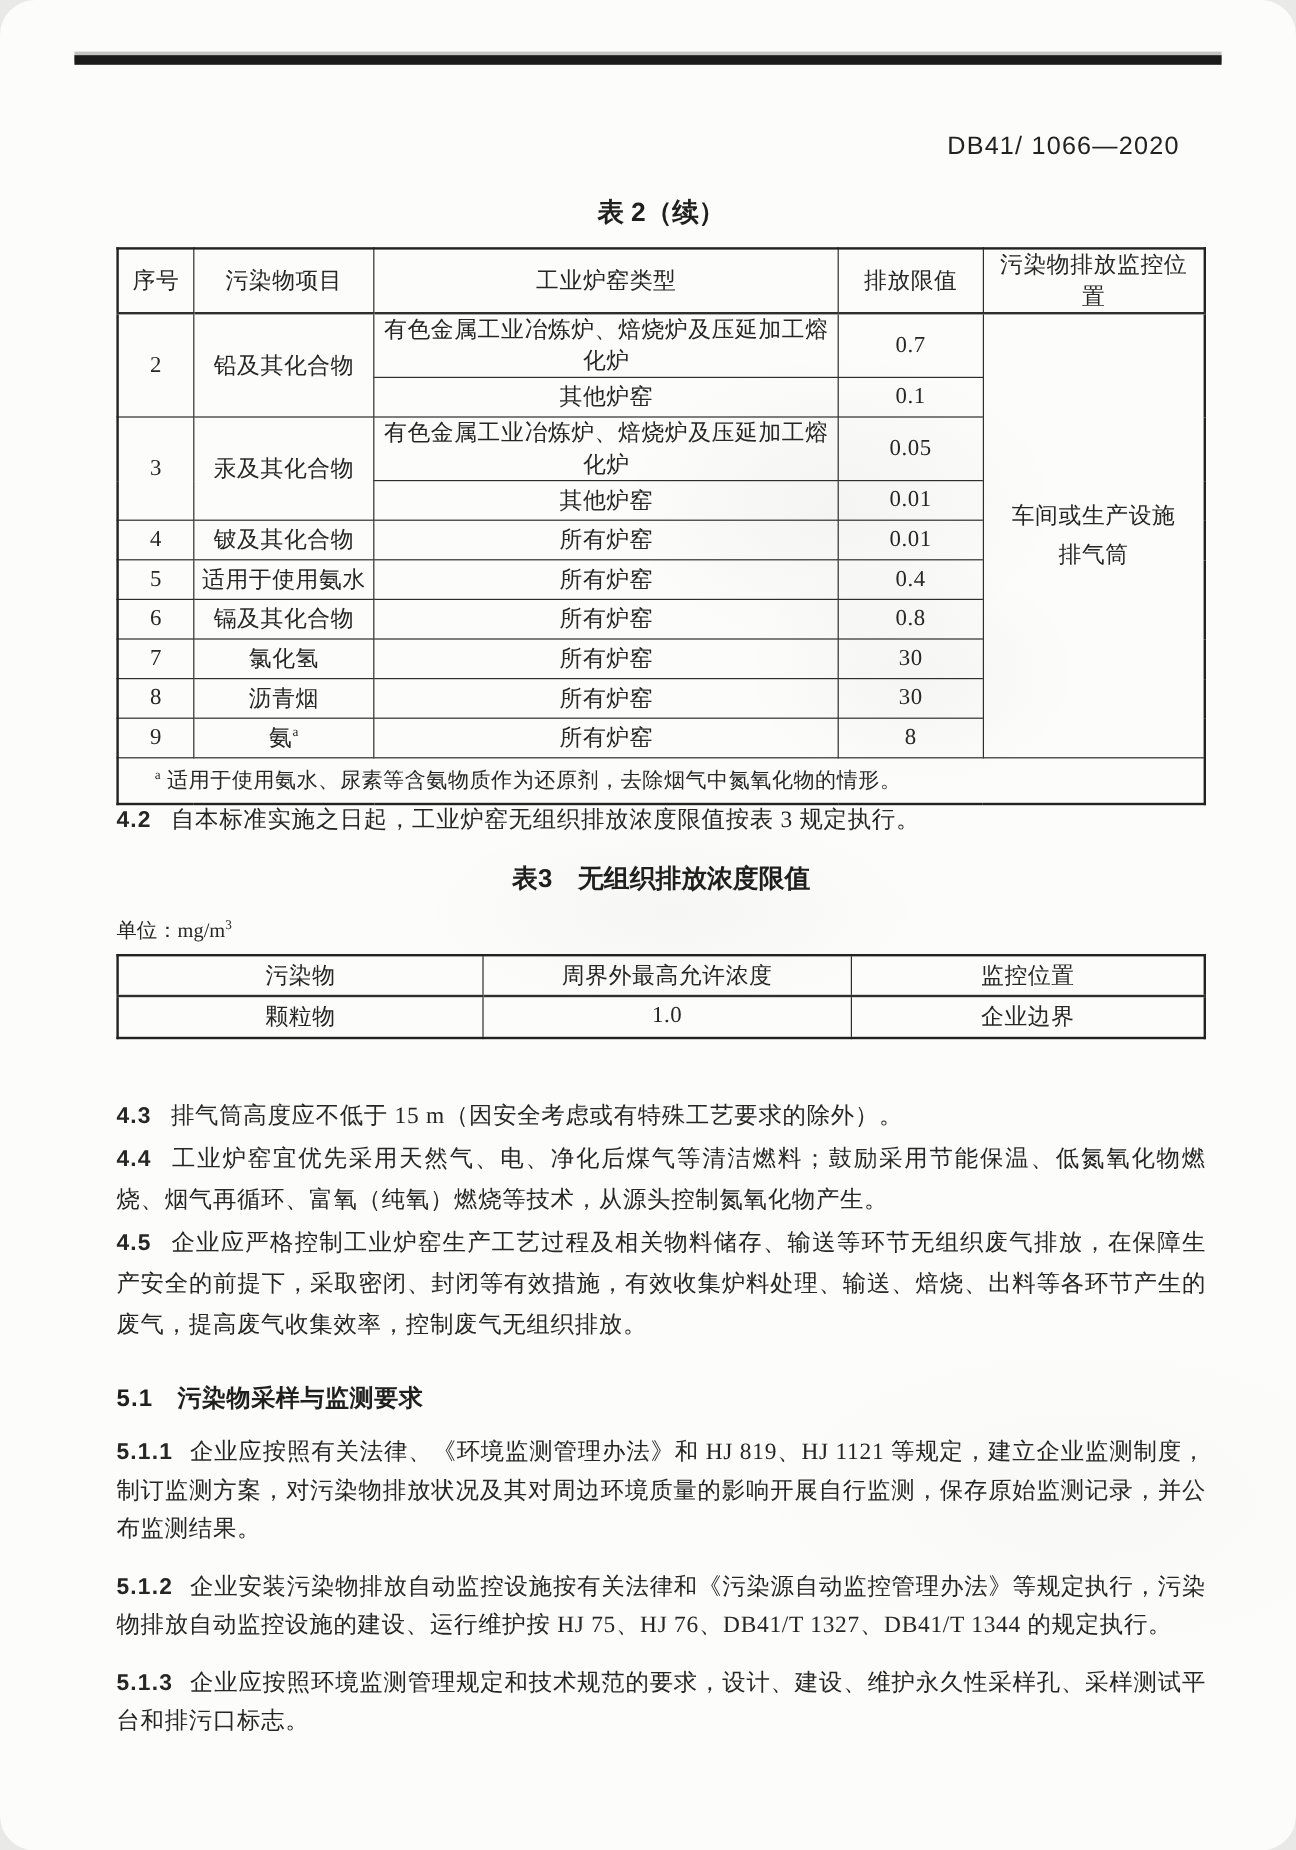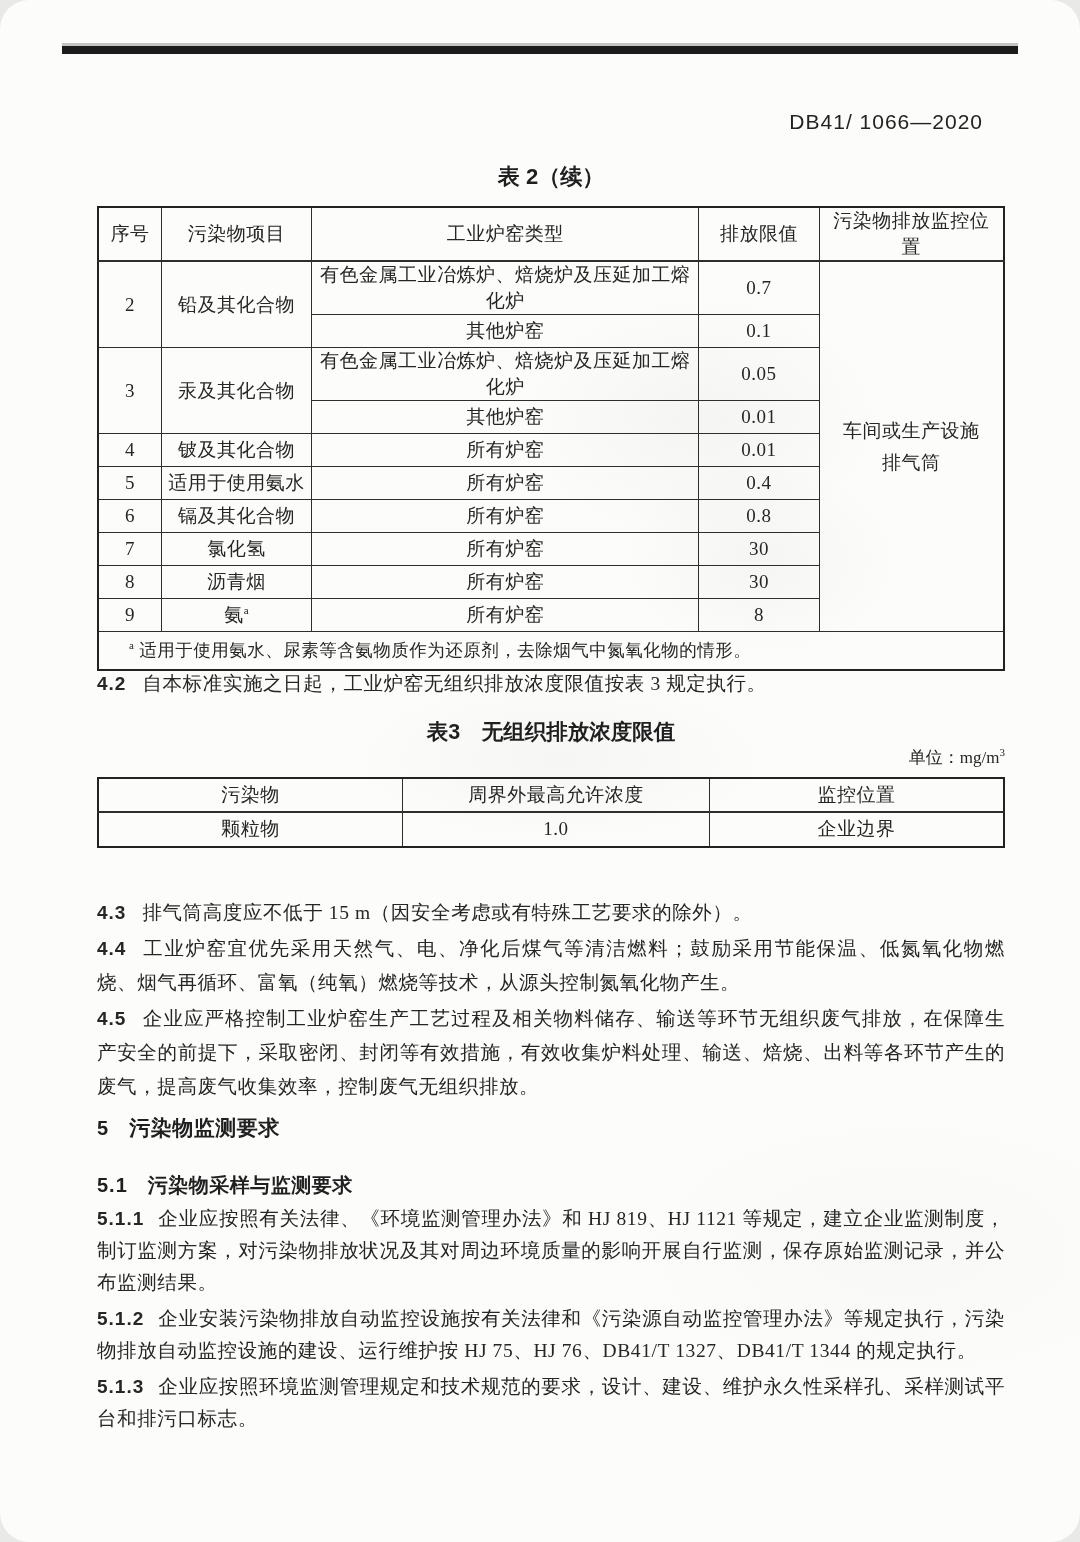--- a/index.html
+++ b/index.html
@@ -88,21 +88,22 @@
     font-size:19px;
     margin-right:16px;
     letter-spacing:1px;
   }
   .c42 { line-height:26px; }
   .c43 { margin-top:48px; }
   .c44, .c45 { margin-top:2px; }
 
   .t3-title { margin-top:20px; font-size:21.5px; }
   .unit {
-    text-align:right;
+    margin-top:18px;
+    text-align:left;
     font-size:17px;
     color:#262626;
   }
   table.t3 { margin-top:8px; }
   .t3 thead tr { height:34px; }
   .t3 tbody tr { height:35px; }
 
   .sec5 {
     margin-top:10px;
     font-family:"Liberation Sans","DejaVu Sans",sans-serif;
@@ -114,21 +115,21 @@
   .sec5 .cnum, .sec51 .cnum { margin-right:20px; font-size:20px; }
   .sec51 {
     margin-top:30px;
     font-family:"Liberation Sans","DejaVu Sans",sans-serif;
     font-weight:700;
     font-size:20px;
     color:#1f1f1f;
     letter-spacing:0.5px;
   }
   .c511 { margin-top:18px; }
-  .c5x { line-height:32px; margin-top:4px; }
+  .c5x { line-height:32px; margin-top:16px; }
   .c5x .cnum { margin-right:14px; }
 </style>
 </head>
 <body>
 
 <div class="page">
   <div class="top-rule"></div>
   <div class="content">
 
     <div class="doc-number">DB41/ 1066—2020</div>
@@ -244,21 +245,20 @@
           <td>1.0</td>
           <td>企业边界</td>
         </tr>
       </tbody>
     </table>
 
     <p class="clause c43"><span class="cnum">4.3</span><span>排气筒高度应不低于 15 m（因安全考虑或有特殊工艺要求的除外）。</span></p>
     <p class="clause c44"><span class="cnum">4.4</span><span>工业炉窑宜优先采用天然气、电、净化后煤气等清洁燃料；鼓励采用节能保温、低氮氧化物燃烧、烟气再循环、富氧（纯氧）燃烧等技术，从源头控制氮氧化物产生。</span></p>
     <p class="clause c45"><span class="cnum">4.5</span><span>企业应严格控制工业炉窑生产工艺过程及相关物料储存、输送等环节无组织废气排放，在保障生产安全的前提下，采取密闭、封闭等有效措施，有效收集炉料处理、输送、焙烧、出料等各环节产生的废气，提高废气收集效率，控制废气无组织排放。</span></p>
 
-    <h2 class="sec5"><span class="cnum">5</span><span>污染物监测要求</span></h2>
 
     <h3 class="sec51"><span class="cnum">5.1</span><span>污染物采样与监测要求</span></h3>
 
     <p class="clause c5x c511"><span class="cnum">5.1.1</span><span>企业应按照有关法律、《环境监测管理办法》和 HJ 819、HJ 1121 等规定，建立企业监测制度，制订监测方案，对污染物排放状况及其对周边环境质量的影响开展自行监测，保存原始监测记录，并公布监测结果。</span></p>
     <p class="clause c5x"><span class="cnum">5.1.2</span><span>企业安装污染物排放自动监控设施按有关法律和《污染源自动监控管理办法》等规定执行，污染物排放自动监控设施的建设、运行维护按 HJ 75、HJ 76、DB41/T 1327、DB41/T 1344 的规定执行。</span></p>
     <p class="clause c5x"><span class="cnum">5.1.3</span><span>企业应按照环境监测管理规定和技术规范的要求，设计、建设、维护永久性采样孔、采样测试平台和排污口标志。</span></p>
 
   </div>
 </div>
 

